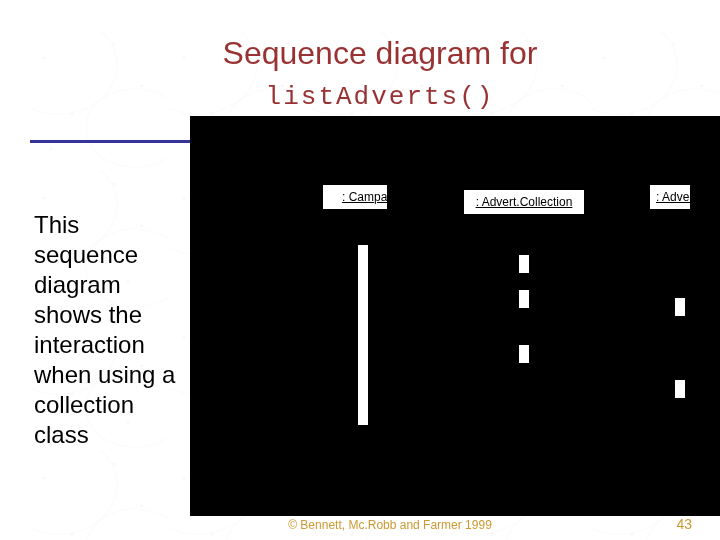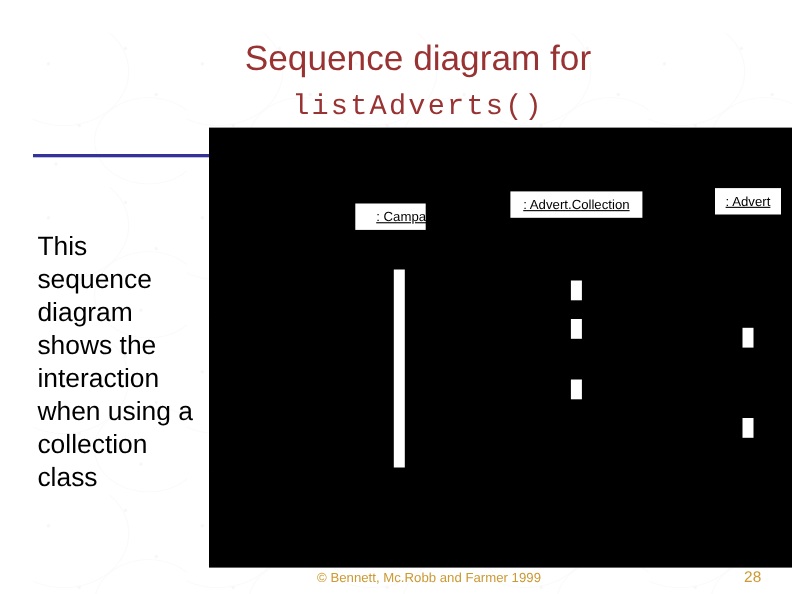--- a/index.html
+++ b/index.html
@@ -87,22 +87,22 @@
       background: #fff;
       color: #000;
       font-size: 12px;
       text-align: center;
       text-decoration: underline;
       padding: 5px 6px;
       z-index: 3;
       white-space: nowrap;
     }
     .obj1 { left: 293px; top: 155px; width: 64px; padding-left: 19px; }
-    .obj2 { left: 434px; top: 144px; width: 120px; }
-    .obj3 { left: 620px; top: 141px; width: 60px; text-align: center; }
+    .obj2 { left: 434px; top: 160px; width: 120px; }
+    .obj3 { left: 620px; top: 155px; width: 40px; text-align: center; }
     
     
     .bar {
       position: absolute;
       background: #fff;
       z-index: 3;
     }
     .barA { left: 328px; top: 215px; width: 10px; height: 180px; }
     .barB1 { left: 489px; top: 225px; width: 10px; height: 18px; }
     .barB2 { left: 489px; top: 260px; width: 10px; height: 18px; }
@@ -154,14 +154,14 @@
 
 <div class="bar barA"></div>
 <div class="bar barB1"></div>
 <div class="bar barB2"></div>
 <div class="bar barB3"></div>
 <div class="bar barC1"></div>
 <div class="bar barC2"></div>
 
 <div class="footer">
   <div class="copyright">© Bennett, Mc.Robb and Farmer 1999</div>
-  <div class="pageno">28</div>
+  <div class="pageno">43</div>
 </div>
 
 </body></html>

